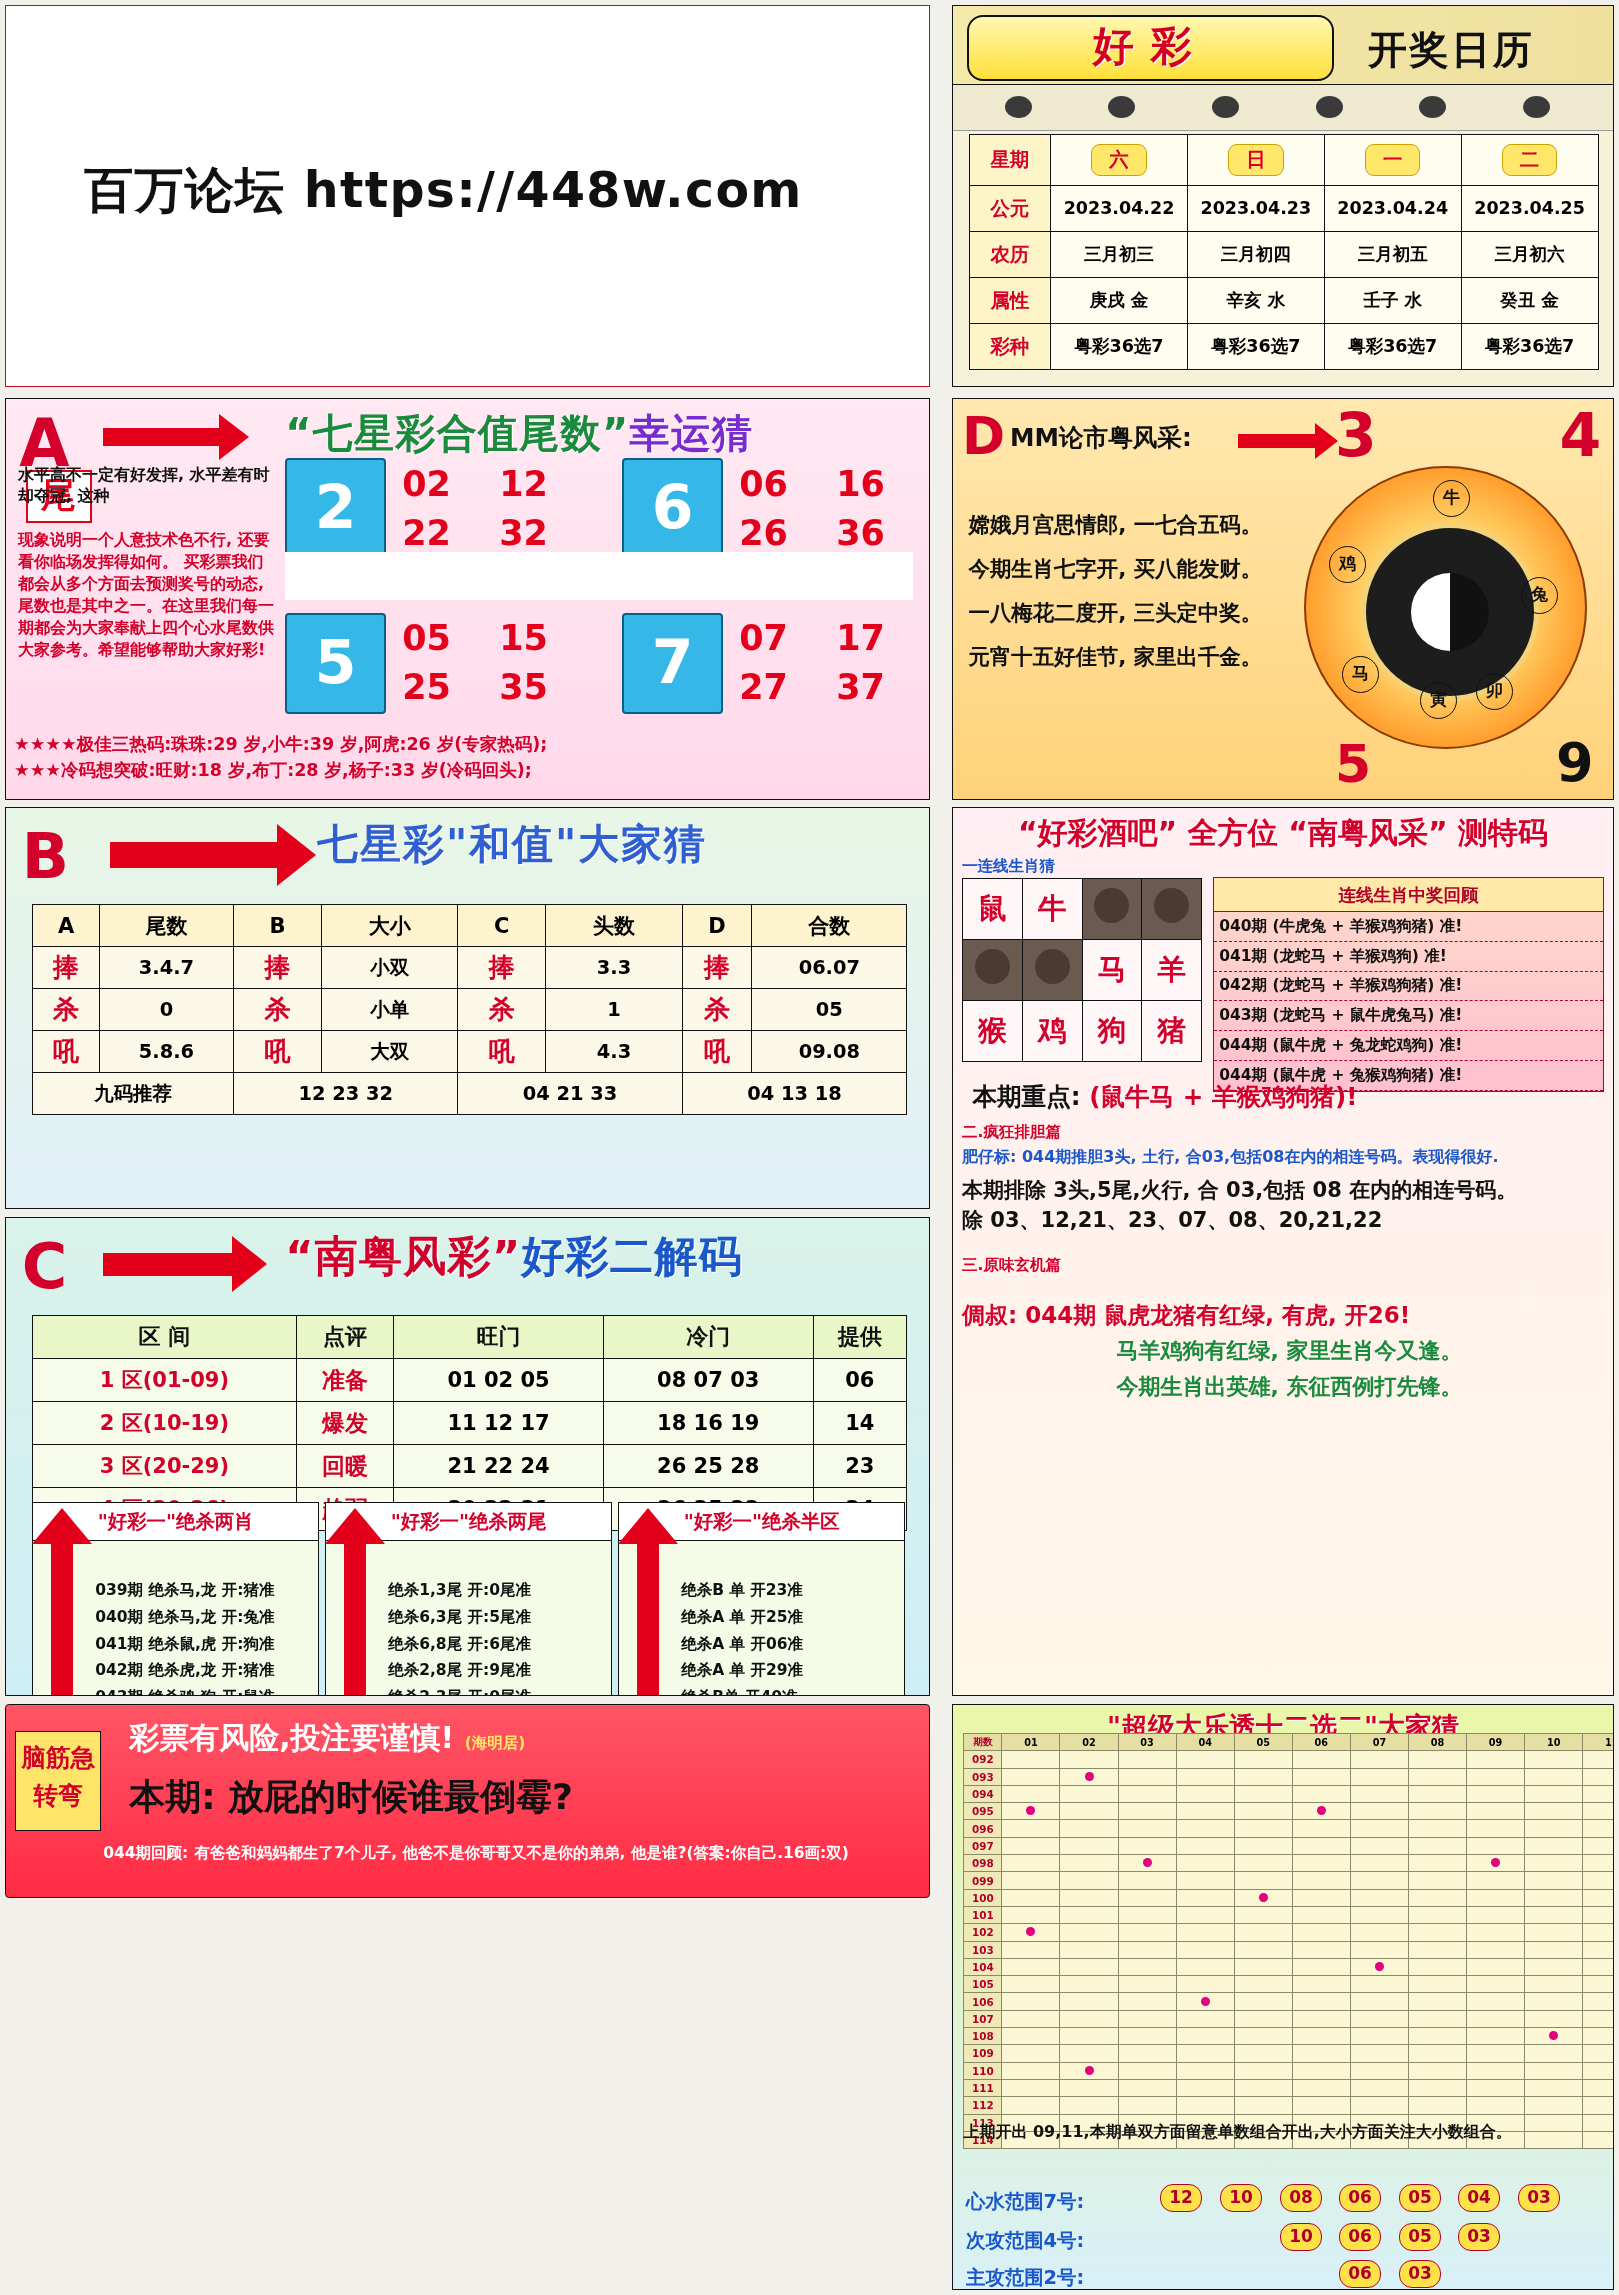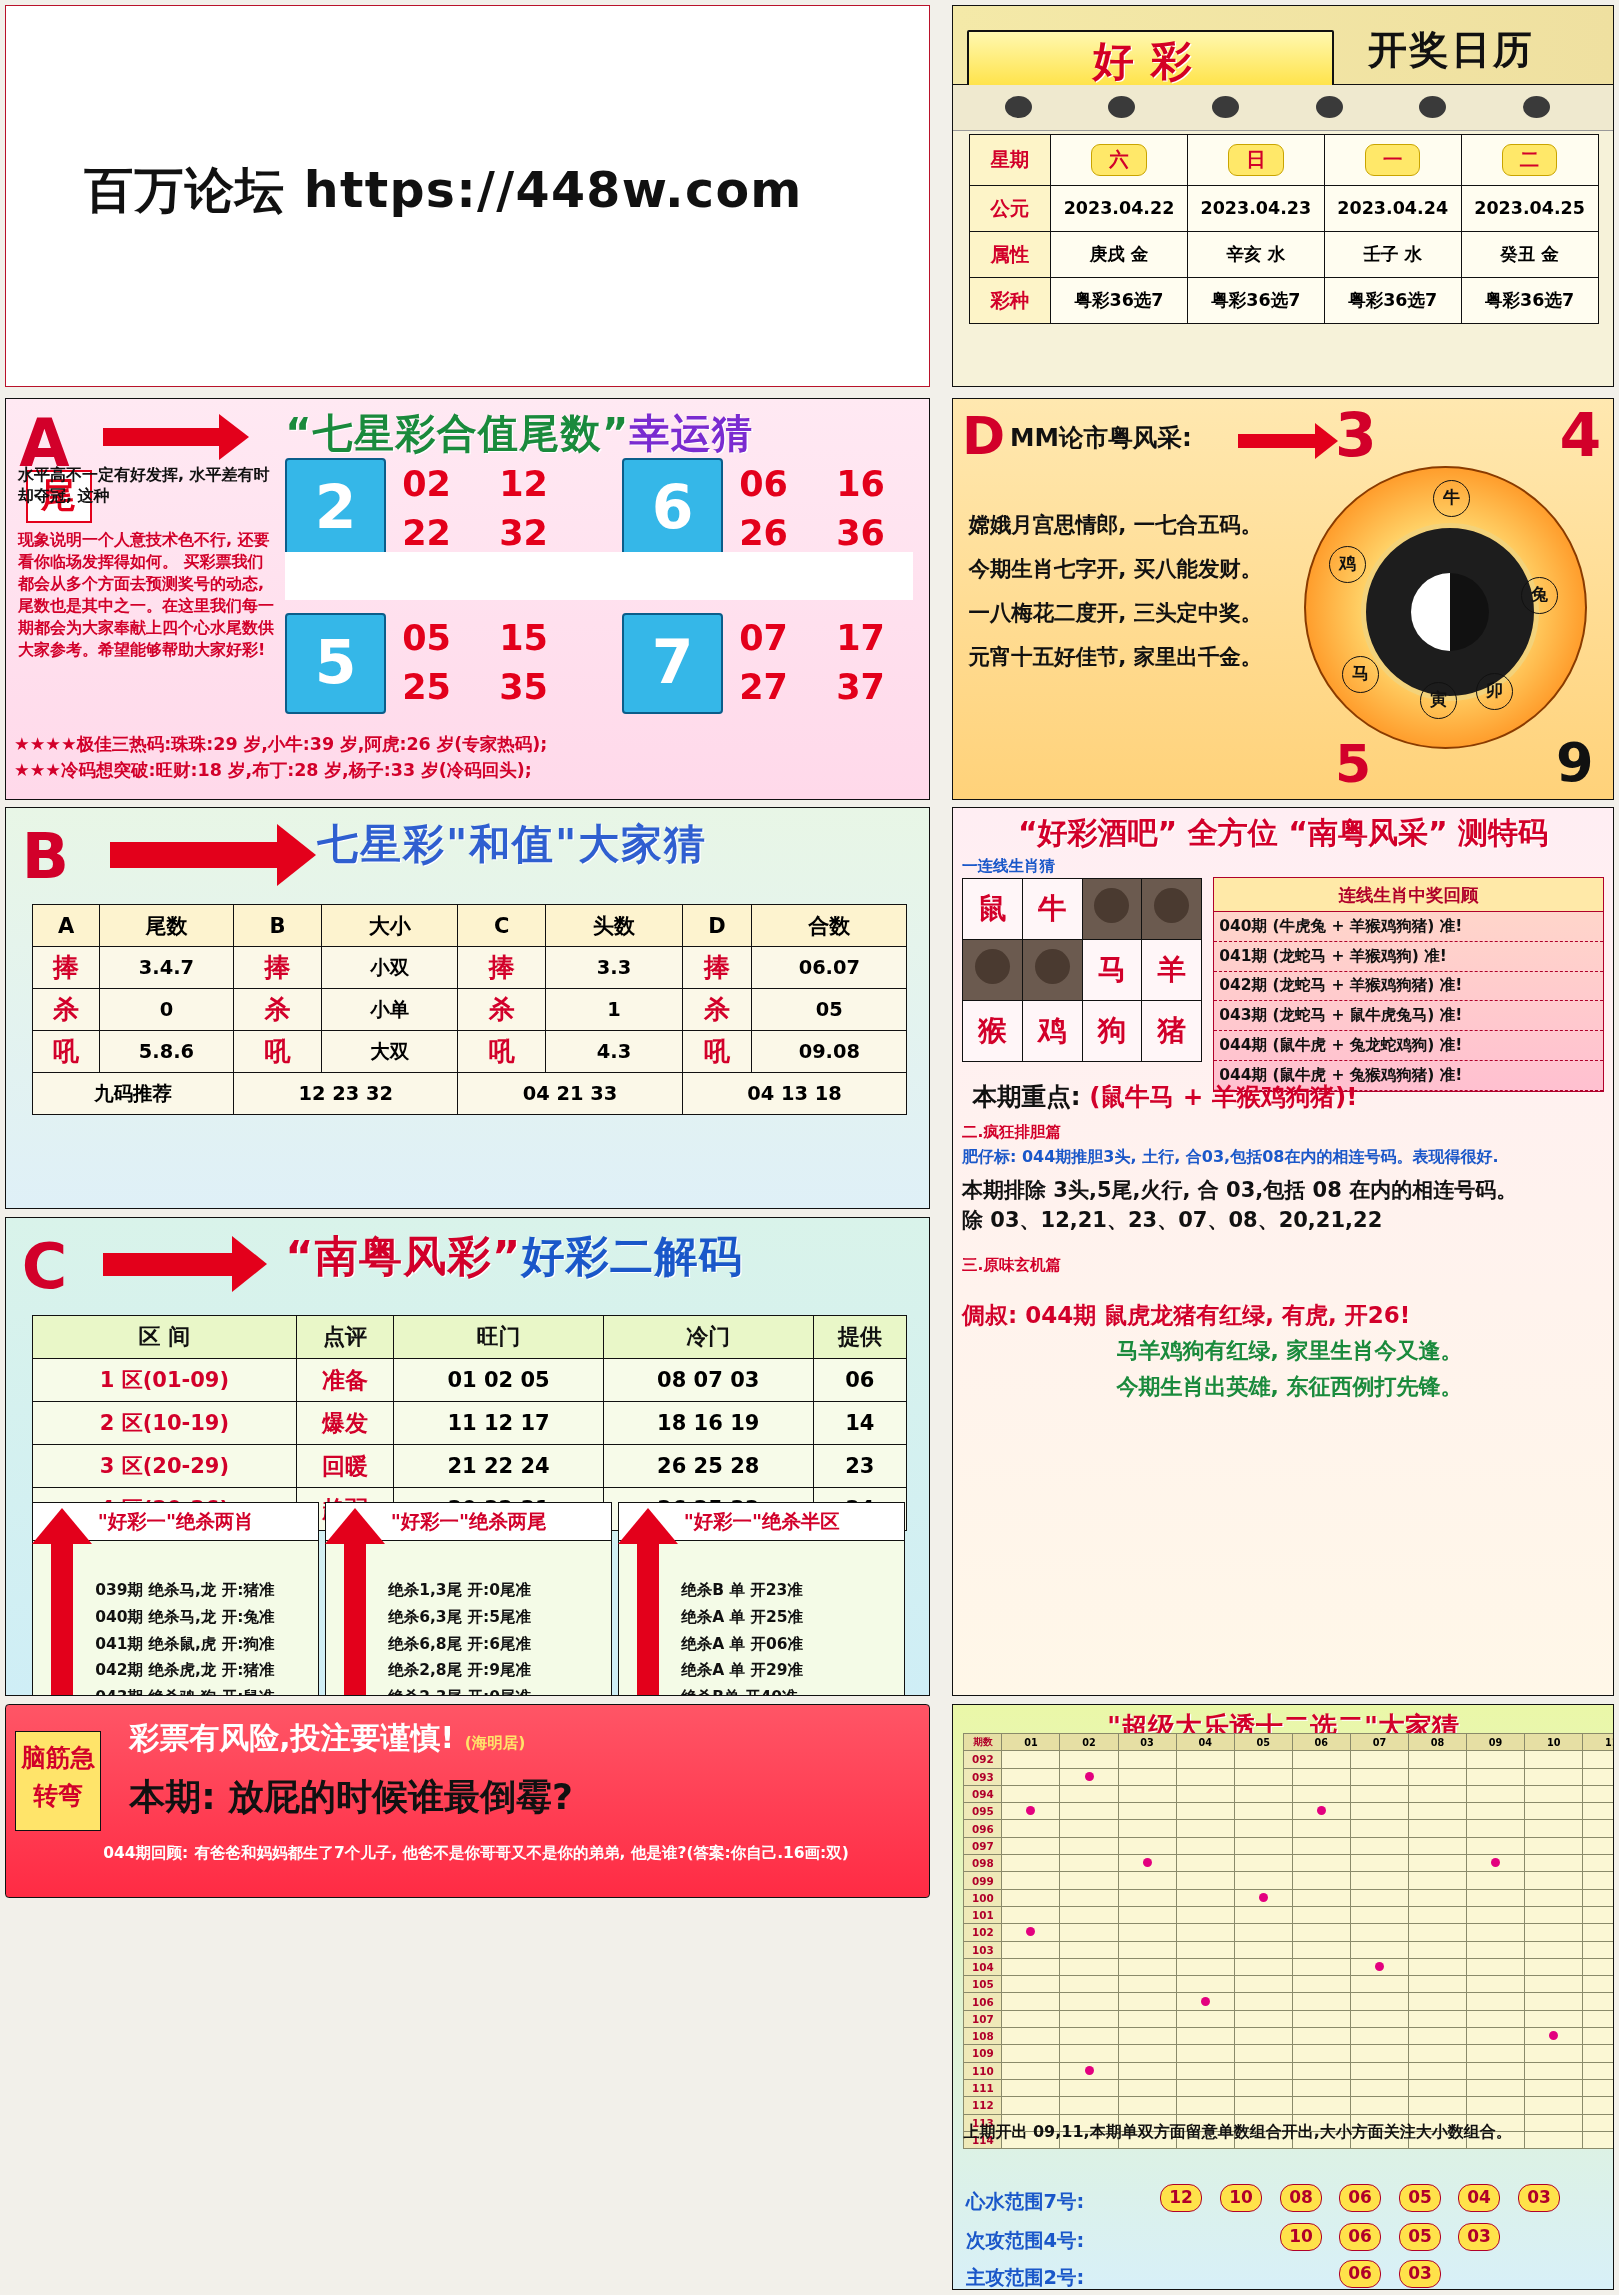--- a/index.html
+++ b/index.html
@@ -9,21 +9,21 @@
   table{border-collapse:collapse;width:100%;}
   td,th{border:1.3px solid #111;text-align:center;font-weight:bold;}
 
   
   #hdr{left:5.2px;top:5.2px;width:925px;height:382px;background:#fff;border:1.9px solid #b9122a;}
   #hdr .t{position:absolute;left:78px;top:152px;font-size:49px;font-weight:bold;letter-spacing:1.3px;color:#111;}
 
   
   #cal{left:952px;top:5.2px;width:662px;height:382px;background:#f6f2d9;border:1.9px solid #111;}
   #calband{position:absolute;left:0;top:0;width:100%;height:78px;background:linear-gradient(90deg,#f4e9a8,#efe0a0);border-bottom:1.9px solid #111;}
-  #callogo{position:absolute;left:14.3px;top:24px;width:363px;height:62px;background:linear-gradient(180deg,#fff8b0,#ffe03a);border:2.6px solid #111;border-radius:2px;}
+  #callogo{position:absolute;left:14.3px;top:9px;width:363px;height:62px;background:linear-gradient(180deg,#fff8b0,#ffe03a);border:2.6px solid #111;border-radius:16px;}
   #callogo span{display:block;text-align:center;line-height:58px;font-size:41px;font-weight:bold;color:#d40024;letter-spacing:17px;text-shadow:1.3px 1.3px 0 #fff;}
   #caltitle{position:absolute;left:415px;top:17px;font-size:39px;font-weight:bold;color:#111;letter-spacing:2.6px;}
   #dots{position:absolute;left:0;top:79px;width:100%;height:45px;background:#efe9cf;border-bottom:1.3px solid #999;}
   #dots i{position:absolute;top:10.4px;width:27px;height:22px;border-radius:50%;background:#3a3a3a;}
   #caltab{position:absolute;left:15.5px;top:128px;width:630px;}
   #caltab td{padding:9px 1.3px;font-size:17.5px;background:#fffdf0;}
   #caltab td.h{background:#fdf4c8;color:#d2002a;font-size:19.4px;width:78px;}
   .wk{display:inline-block;padding:1.3px 17px;border-radius:9px;background:#ffe869;border:1.3px solid #c9a400;color:#d2002a;font-size:19.4px;}
 
   
@@ -167,20 +167,27 @@
         <td><span class="wk">二</span></td>
       </tr>
       <tr>
         <td class="h">公元</td>
         <td>2023.04.22</td>
         <td>2023.04.23</td>
         <td>2023.04.24</td>
         <td>2023.04.25</td>
       </tr>
       <tr>
+        <td class="h">农历</td>
+        <td>三月初三</td>
+        <td>三月初四</td>
+        <td>三月初五</td>
+        <td>三月初六</td>
+      </tr>
+      <tr>
         <td class="h">属性</td>
         <td>庚戌 金</td>
         <td>辛亥 水</td>
         <td>壬子 水</td>
         <td>癸丑 金</td>
       </tr>
       <tr>
         <td class="h">彩种</td>
         <td>粤彩36选7</td>
         <td>粤彩36选7</td>

